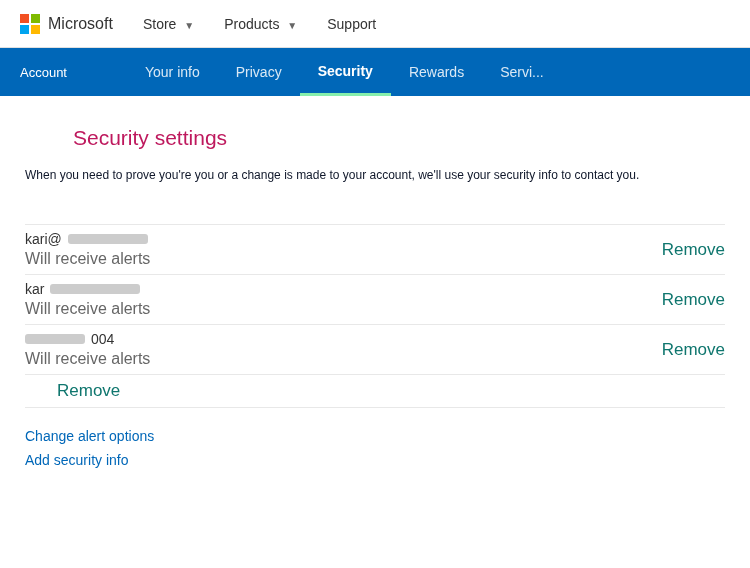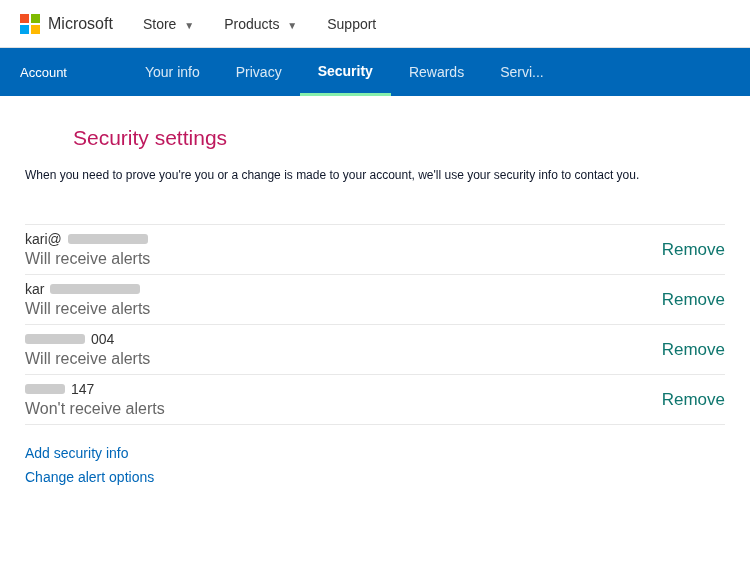--- a/index.html
+++ b/index.html
@@ -278,35 +278,28 @@
         <div class="security-item-value">
           <span class="blurred" style="width:60px;"></span>
           <span>004</span>
         </div>
         <div class="security-item-status">Will receive alerts</div>
       </div>
       <a href="#" class="remove-link">Remove</a>
     </li>
 
     <li class="security-item">
-      <div class="security-item-info">
-        <div class="security-item-value">
-          <span class="blurred" style="width:40px;"></span>
-          <span>147</span>
-        </div>
-        <div class="security-item-status">Won't receive alerts</div>
-      </div>
       <a href="#" class="remove-link">Remove</a>
     </li>
 
   </ul>
 
   <div class="action-links">
+    <a href="#" class="action-link">Change alert options</a>
     <a href="#" class="action-link">Add security info</a>
-    <a href="#" class="action-link">Change alert options</a>
   </div>
 
   <p class="footer-note">
     
     
     
   </p>
 </div>
 
 </body></html>

